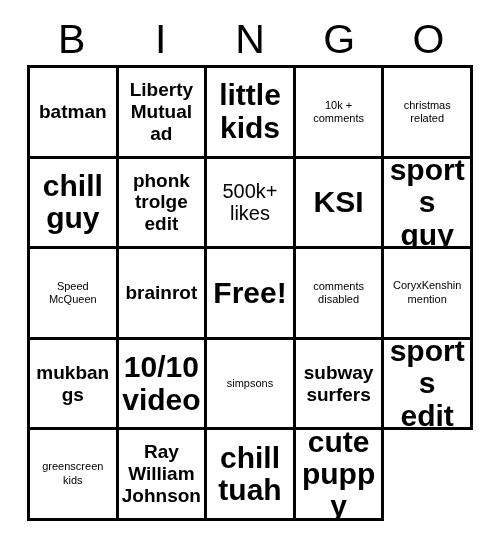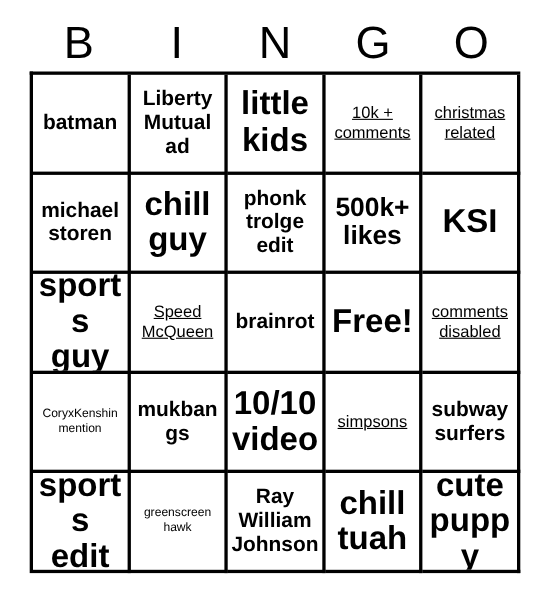--- a/index.html
+++ b/index.html
@@ -70,23 +70,23 @@
   .cell-text {
     display: block;
     width: 100%;
     line-height: 1.12;
     word-wrap: break-word;
     white-space: pre-line;
   }
 
   
   .fs-xs  { font-size: 11px; line-height: 1.25; }
-  .fs-sm  { font-size: 15px; line-height: 1.2; text-decoration: underline; }
+  .fs-sm  { font-size: 11px; line-height: 1.2; }
   .fs-md  { font-size: 19px; line-height: 1.15; font-weight: bold; }
-  .fs-lg  { font-size: 24px; line-height: 1.12; font-weight: bold; }
+  .fs-lg  { font-size: 20px; line-height: 1.12; }
   .fs-xl  { font-size: 30px; line-height: 1.08; font-weight: bold; }
 </style>
 </head>
 <body>
 
 <div id="bingo-card">
 
   <div id="header-row">
     <div class="header-letter">B</div>
     <div class="header-letter">I</div>
@@ -112,24 +112,20 @@
     <div class="bingo-cell">
         <span class="cell-text fs-sm">10k +
 comments</span>
       </div>
     <div class="bingo-cell">
         <span class="cell-text fs-sm">christmas
 related</span>
       </div>
 
     <div class="bingo-cell">
-        <span class="cell-text fs-md">michael
-storen</span>
-      </div>
-    <div class="bingo-cell">
         <span class="cell-text fs-xl">chill
 guy</span>
       </div>
     <div class="bingo-cell">
         <span class="cell-text fs-md">phonk
 trolge
 edit</span>
       </div>
     <div class="bingo-cell">
         <span class="cell-text fs-lg">500k+
@@ -176,21 +172,21 @@
         <span class="cell-text fs-md">subway
 surfers</span>
       </div>
 
     <div class="bingo-cell">
         <span class="cell-text fs-xl">sports
 edit</span>
       </div>
     <div class="bingo-cell">
         <span class="cell-text fs-xs">greenscreen
-hawk</span>
+kids</span>
       </div>
     <div class="bingo-cell">
         <span class="cell-text fs-md">Ray
 William
 Johnson</span>
       </div>
     <div class="bingo-cell">
         <span class="cell-text fs-xl">chill
 tuah</span>
       </div>

